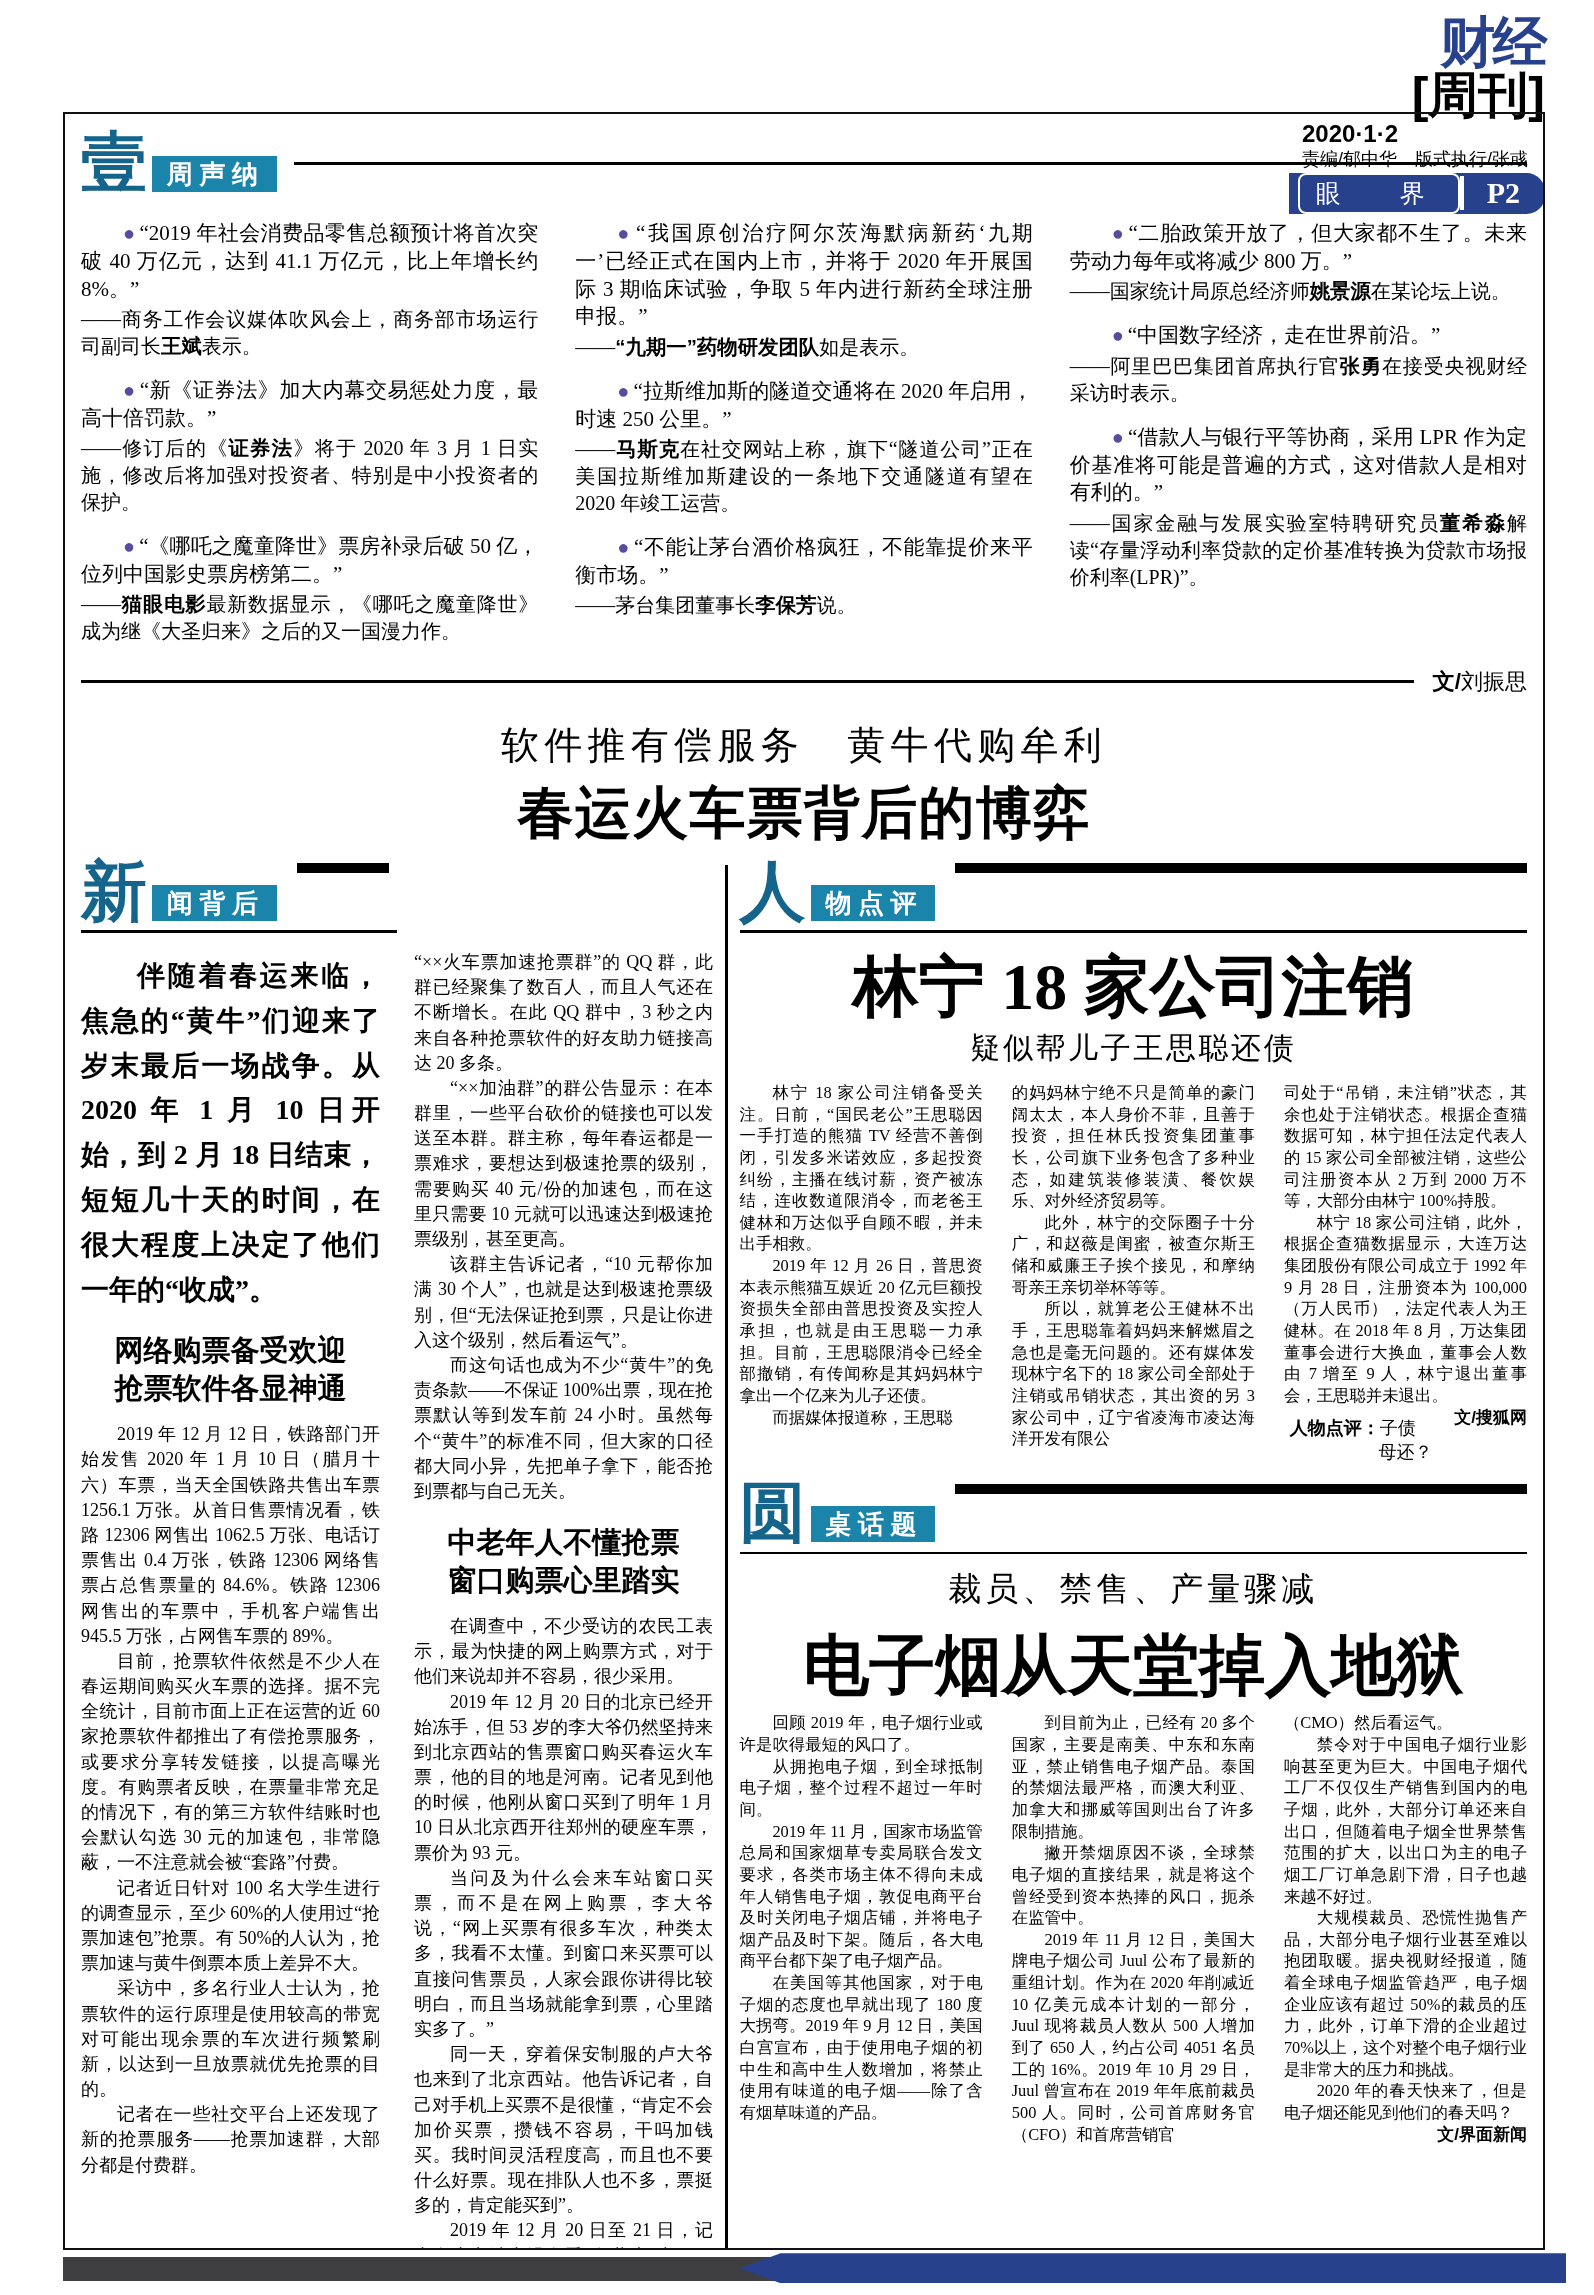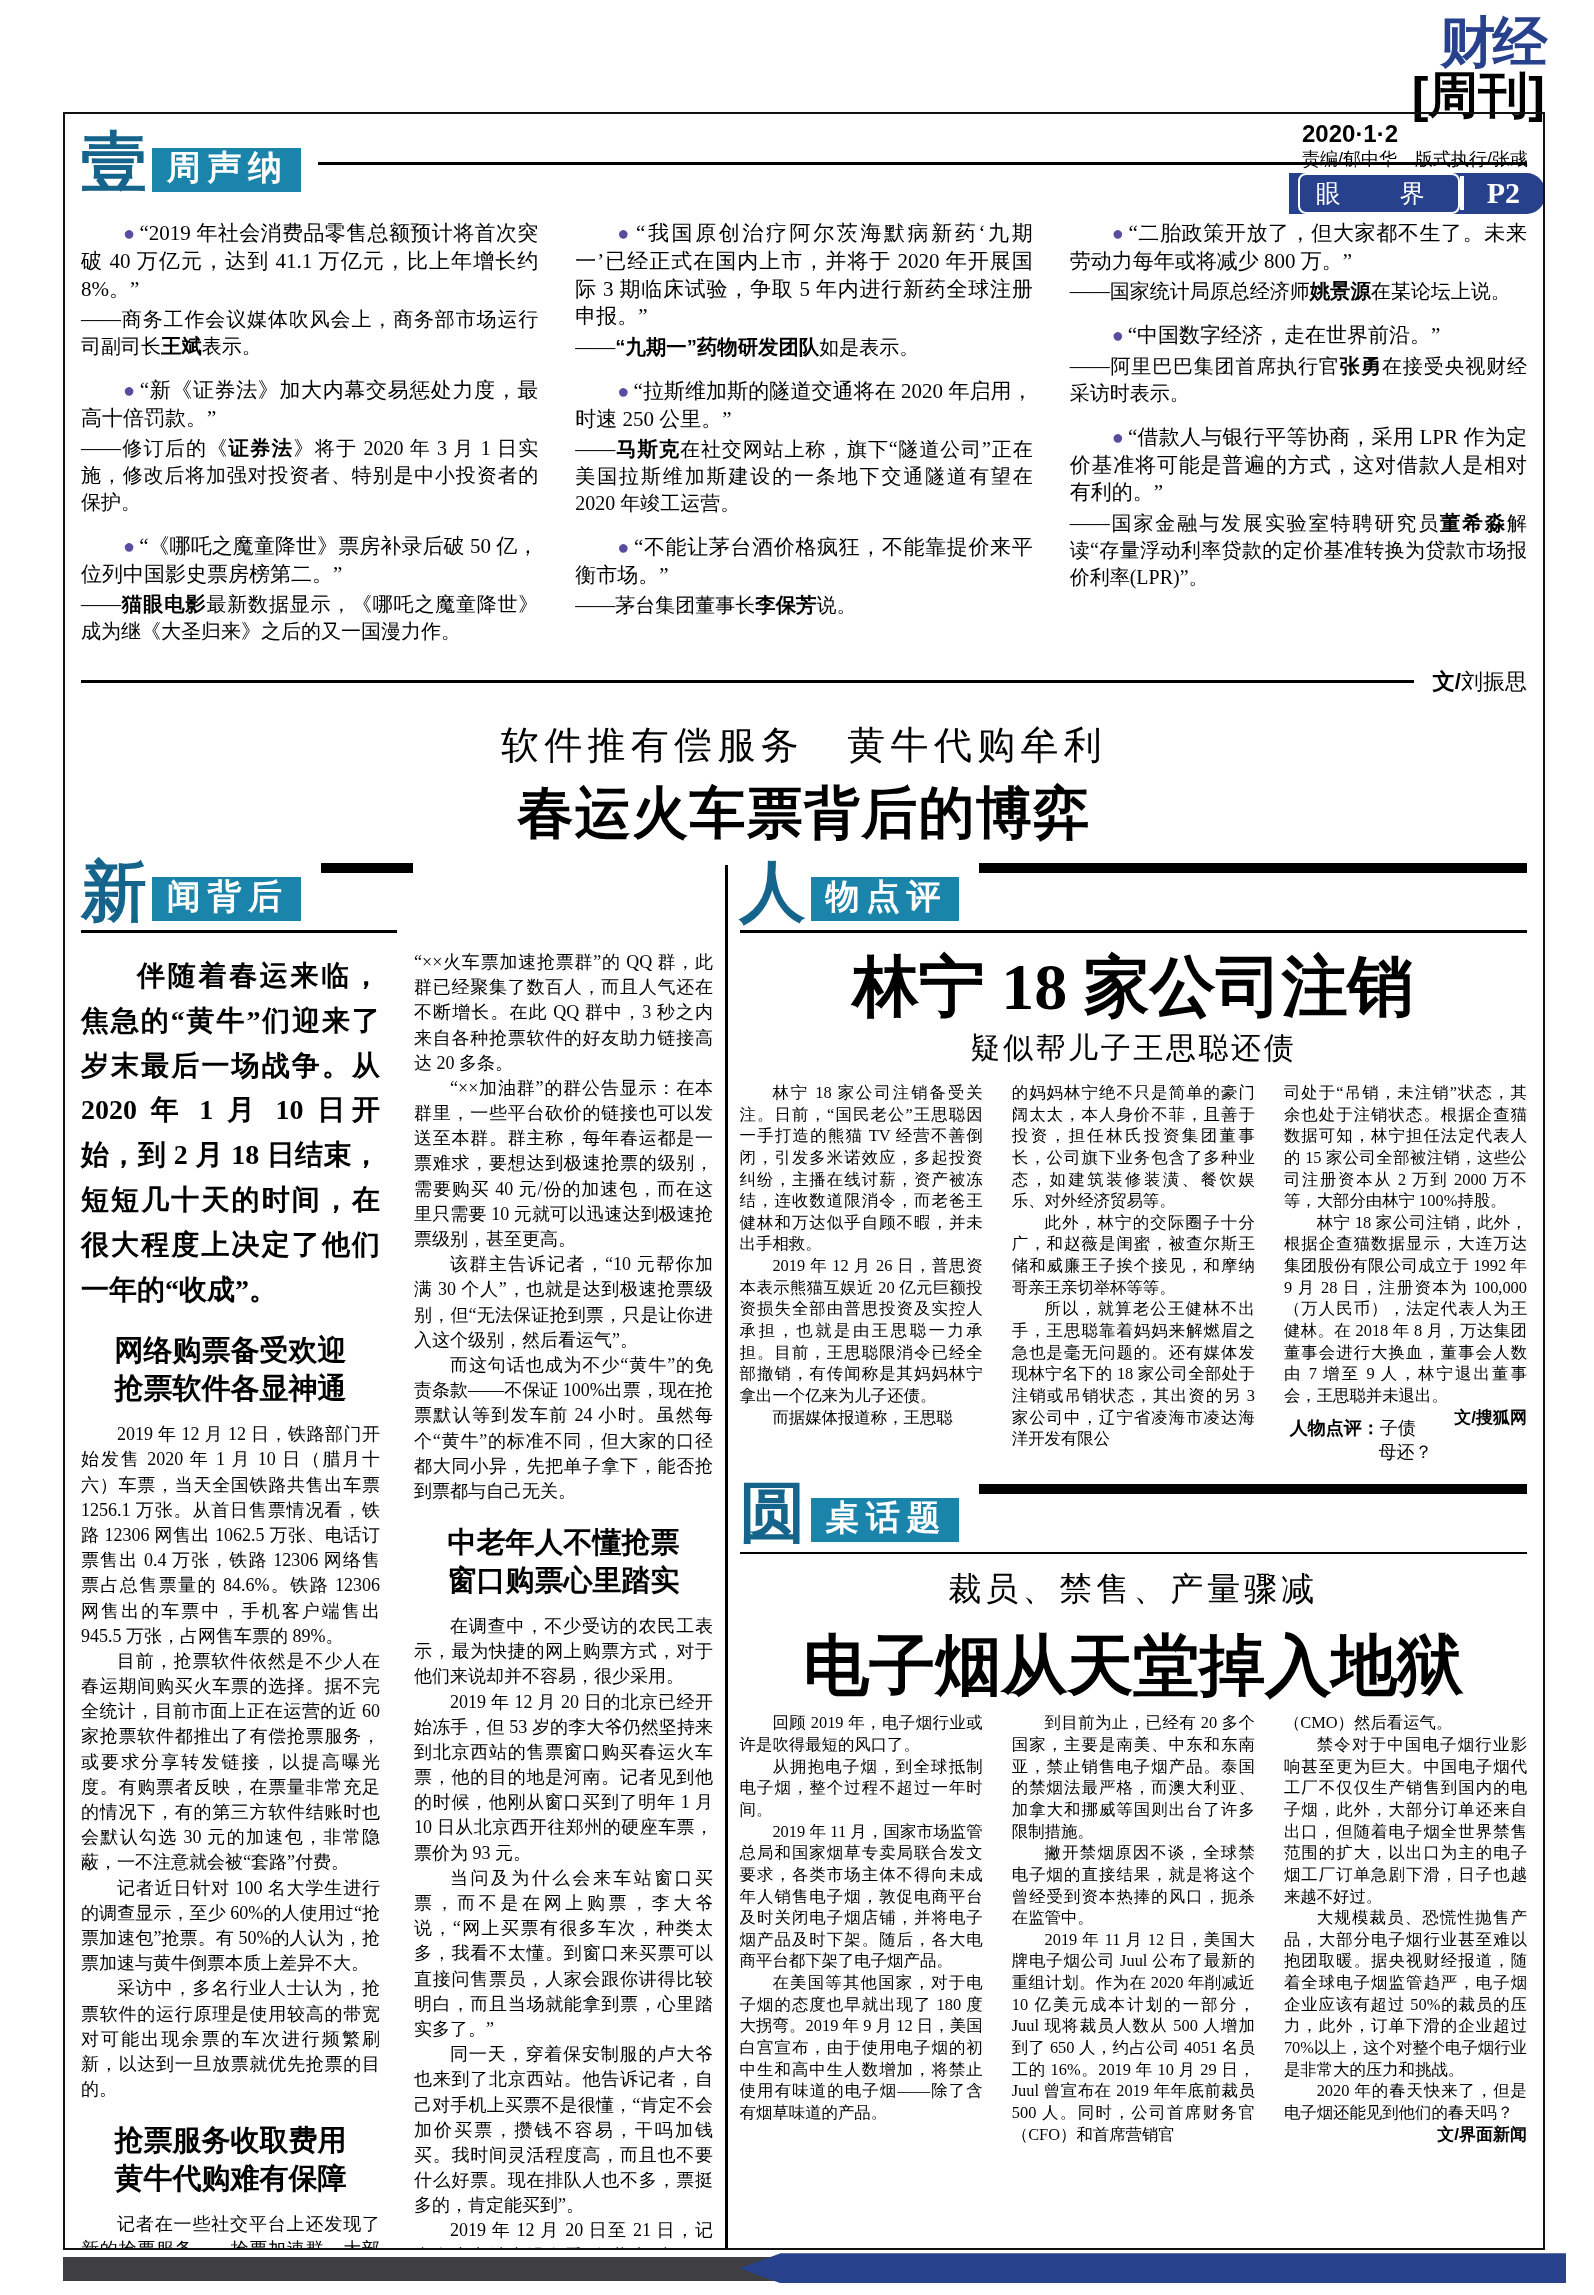--- a/index.html
+++ b/index.html
@@ -25,22 +25,22 @@
   .page-no{color:#fff;font-weight:bold;font-size:30px;margin-right:25px;font-family:"Liberation Serif","DejaVu Serif",serif;}
 
   
   .frame{position:absolute;left:63px;top:112px;width:1482px;height:2138px;border:2.6px solid #111;
          box-sizing:border-box;padding:18.4px 16px 6.6px 16px;overflow:hidden;}
 
   
   .badge-row{display:flex;align-items:flex-end;}
   .badge-char{font-weight:900;font-size:66px;line-height:.95;color:#15648c;
               font-family:"Liberation Serif","DejaVu Serif",serif;}
-  .badge-box{background:#1b84ab;color:#fff;font-family:Liberation Mono, monospace;
-             font-weight:bold;font-size:34px;letter-spacing:6.6px;padding:5.3px 12px 5.3px 14.5px;
+  .badge-box{background:#1b84ab;color:#fff;font-family:Liberation Sans, sans-serif;
+             font-weight:bold;font-size:26px;letter-spacing:6.6px;padding:5.3px 12px 5.3px 14.5px;
              margin:0 0 2.6px 5.3px;line-height:1;white-space:nowrap;}
   .badge-thinline{flex:1;height:2.6px;background:#000;margin:0 0 30px 17px;}
   .badge-thickbar{flex:1;height:10px;background:#000;margin:0 0 51px 20px;}
   .badge-thickbar.short{flex:0 0 92px;}
   .badge-underline{height:2.6px;background:#000;margin-top:6.6px;}
 
   
   .sonar-cols{display:flex;gap:37px;margin-top:25px;}
   .sonar-col{flex:1;min-width:0;}
   .quote{font-size:21px;line-height:1.32;text-align:justify;margin:0 0 2.6px 0;text-indent:0;}
@@ -167,22 +167,20 @@
         <div class="nb-cols">
           <div class="nb-col">
             <p class="nb-intro">伴随着春运来临，焦急的“黄牛”们迎来了岁末最后一场战争。从 2020 年 1 月 10 日开始，到 2 月 18 日结束，短短几十天的时间，在很大程度上决定了他们一年的“收成”。</p>
             <div>
                 <h4 class="col-subhead">网络购票备受欢迎
 抢票软件各显神通</h4>
                 <p class="para">2019 年 12 月 12 日，铁路部门开始发售 2020 年 1 月 10 日（腊月十六）车票，当天全国铁路共售出车票 1256.1 万张。从首日售票情况看，铁路 12306 网售出 1062.5 万张、电话订票售出 0.4 万张，铁路 12306 网络售票占总售票量的 84.6%。铁路 12306 网售出的车票中，手机客户端售出 945.5 万张，占网售车票的 89%。</p>
                 <p class="para">目前，抢票软件依然是不少人在春运期间购买火车票的选择。据不完全统计，目前市面上正在运营的近 60 家抢票软件都推出了有偿抢票服务，或要求分享转发链接，以提高曝光度。有购票者反映，在票量非常充足的情况下，有的第三方软件结账时也会默认勾选 30 元的加速包，非常隐蔽，一不注意就会被“套路”付费。</p>
                 <p class="para">记者近日针对 100 名大学生进行的调查显示，至少 60%的人使用过“抢票加速包”抢票。有 50%的人认为，抢票加速与黄牛倒票本质上差异不大。</p>
                 <p class="para">采访中，多名行业人士认为，抢票软件的运行原理是使用较高的带宽对可能出现余票的车次进行频繁刷新，以达到一旦放票就优先抢票的目的。</p>
-                <h4 class="col-subhead">抢票服务收取费用
-黄牛代购难有保障</h4>
                 <p class="para">记者在一些社交平台上还发现了新的抢票服务——抢票加速群，大部分都是付费群。</p>
               </div>
           </div>
           <div class="nb-col">
             <div>
                 <p class="para cont">“××火车票加速抢票群”的 QQ 群，此群已经聚集了数百人，而且人气还在不断增长。在此 QQ 群中，3 秒之内来自各种抢票软件的好友助力链接高达 20 多条。</p>
                 <p class="para">“××加油群”的群公告显示：在本群里，一些平台砍价的链接也可以发送至本群。群主称，每年春运都是一票难求，要想达到极速抢票的级别，需要购买 40 元/份的加速包，而在这里只需要 10 元就可以迅速达到极速抢票级别，甚至更高。</p>
                 <p class="para">该群主告诉记者，“10 元帮你加满 30 个人”，也就是达到极速抢票级别，但“无法保证抢到票，只是让你进入这个级别，然后看运气”。</p>
                 <p class="para">而这句话也成为不少“黄牛”的免责条款——不保证 100%出票，现在抢票默认等到发车前 24 小时。虽然每个“黄牛”的标准不同，但大家的口径都大同小异，先把单子拿下，能否抢到票都与自己无关。</p>
                 <h4 class="col-subhead">中老年人不懂抢票

